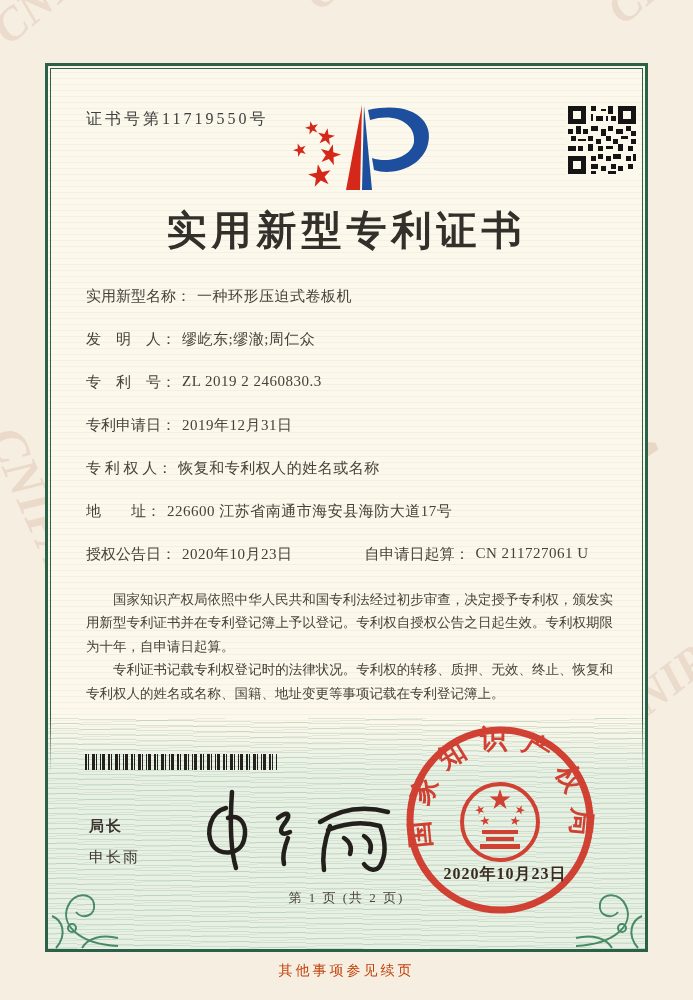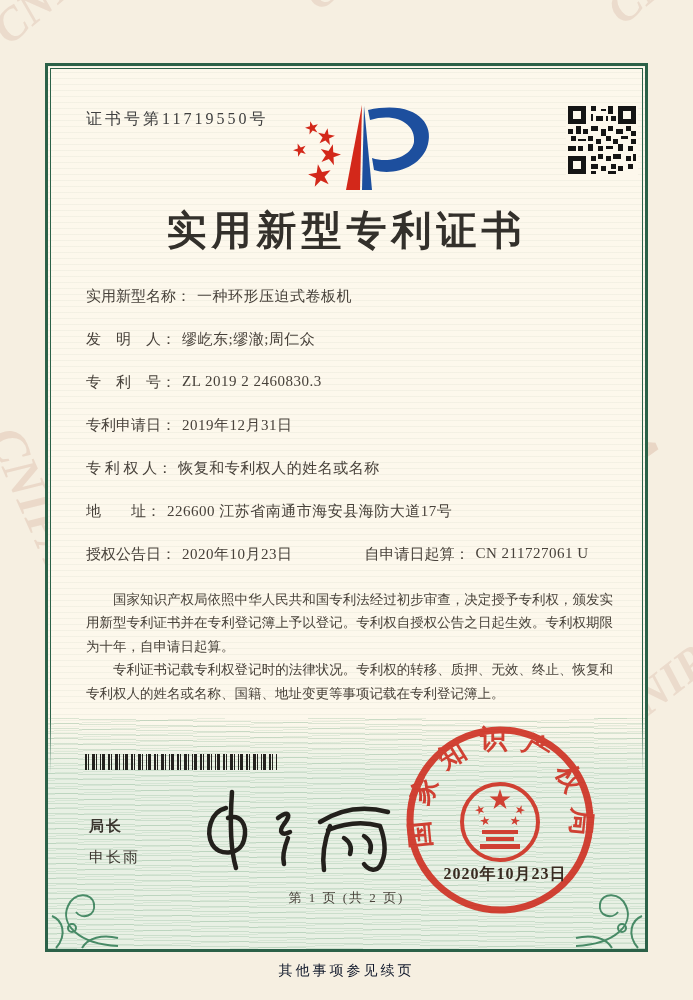--- a/index.html
+++ b/index.html
@@ -106,21 +106,21 @@
     font-size:16px;font-weight:bold;color:#382a20;letter-spacing:1px;
     text-align:center;z-index:5;
   }
   
   .page-info{
     position:absolute;left:45px;top:889px;width:603px;
     text-align:center;font-size:13px;color:#4a443c;letter-spacing:2px;z-index:4;
   }
   .cont-note{
     position:absolute;left:0;top:962px;width:693px;
-    text-align:center;font-size:14px;color:#0f172a;letter-spacing:3px;
+    text-align:center;font-size:14px;color:#c2410c;letter-spacing:3px;
   }
 </style>
 </head>
 <body>
 
 <div class="page">
 
   <span class="wm wm1">CNIPA</span>
   <span class="wm wm2">CNIPA</span>
   <span class="wm wm3">CNIPA</span>

